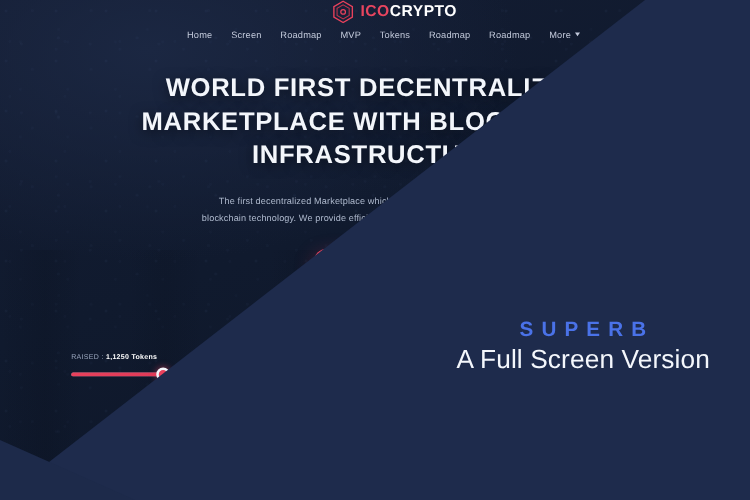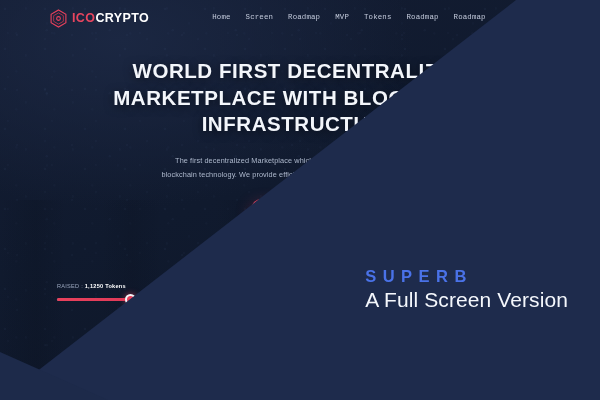--- a/index.html
+++ b/index.html
@@ -52,39 +52,39 @@
         rgba(8,14,26,0) 79%,  rgba(8,14,26,.45) 85%, rgba(8,14,26,0) 92%);
     pointer-events:none;
   }
 
   
   .site-header {
     position:absolute; top:0; left:0; right:0; height:36px;
     display:flex; align-items:center;
     padding:0 18px 0 50px;
     z-index:6;
+    flex-direction:column;
   }
   .brand { display:flex; align-items:center; gap:5px; }
   .brand-mark { width:17px; height:19px; display:block; flex:none; }
   .brand-text {
     font-size:12.5px; letter-spacing:.4px; line-height:1;
     white-space:nowrap;
   }
   .brand-text .ico    { color:#e8455f; font-weight:700; }
   .brand-text .crypto { color:#ffffff; font-weight:700; }
 
   .main-nav {
     display:flex; align-items:center; gap:15px;
     margin-left:63px;
   }
   .nav-link {
     color:#c3cadb; font-size:7.4px; letter-spacing:.15px;
     text-decoration:none; white-space:nowrap; line-height:1;
     cursor:pointer;
-    font-family:Liberation Mono, monospace;
   }
   .nav-link.more { display:flex; align-items:center; gap:3px; }
   .caret {
     width:0; height:0; display:inline-block;
     border-left:2.6px solid transparent;
     border-right:2.6px solid transparent;
     border-top:3px solid #c3cadb;
   }
   .login-btn {
     margin-left:20px;
@@ -202,22 +202,22 @@
     clip-path:polygon(100% 0, 100% 100%, 0 100%, 86% 0);
     pointer-events:none;
   }
   .diag-overlay.lower {
     background:#1d2a4a;
     clip-path:polygon(0 100%, 0 88%, 18% 100%);
   }
 
   
   .promo {
-    position:absolute; right:32px; top:268px;
-    z-index:9; text-align:left;
+    position:absolute; right:32px; top:256px;
+    z-index:9; text-align:center;
   }
   .promo-kicker {
     color:#4a72e8;
     font-size:16.5px; font-weight:700;
     letter-spacing:6.5px; line-height:1;
     margin-right:-6px;
   }
   .promo-head {
     margin-top:0;
     color:#f4f7fc;

